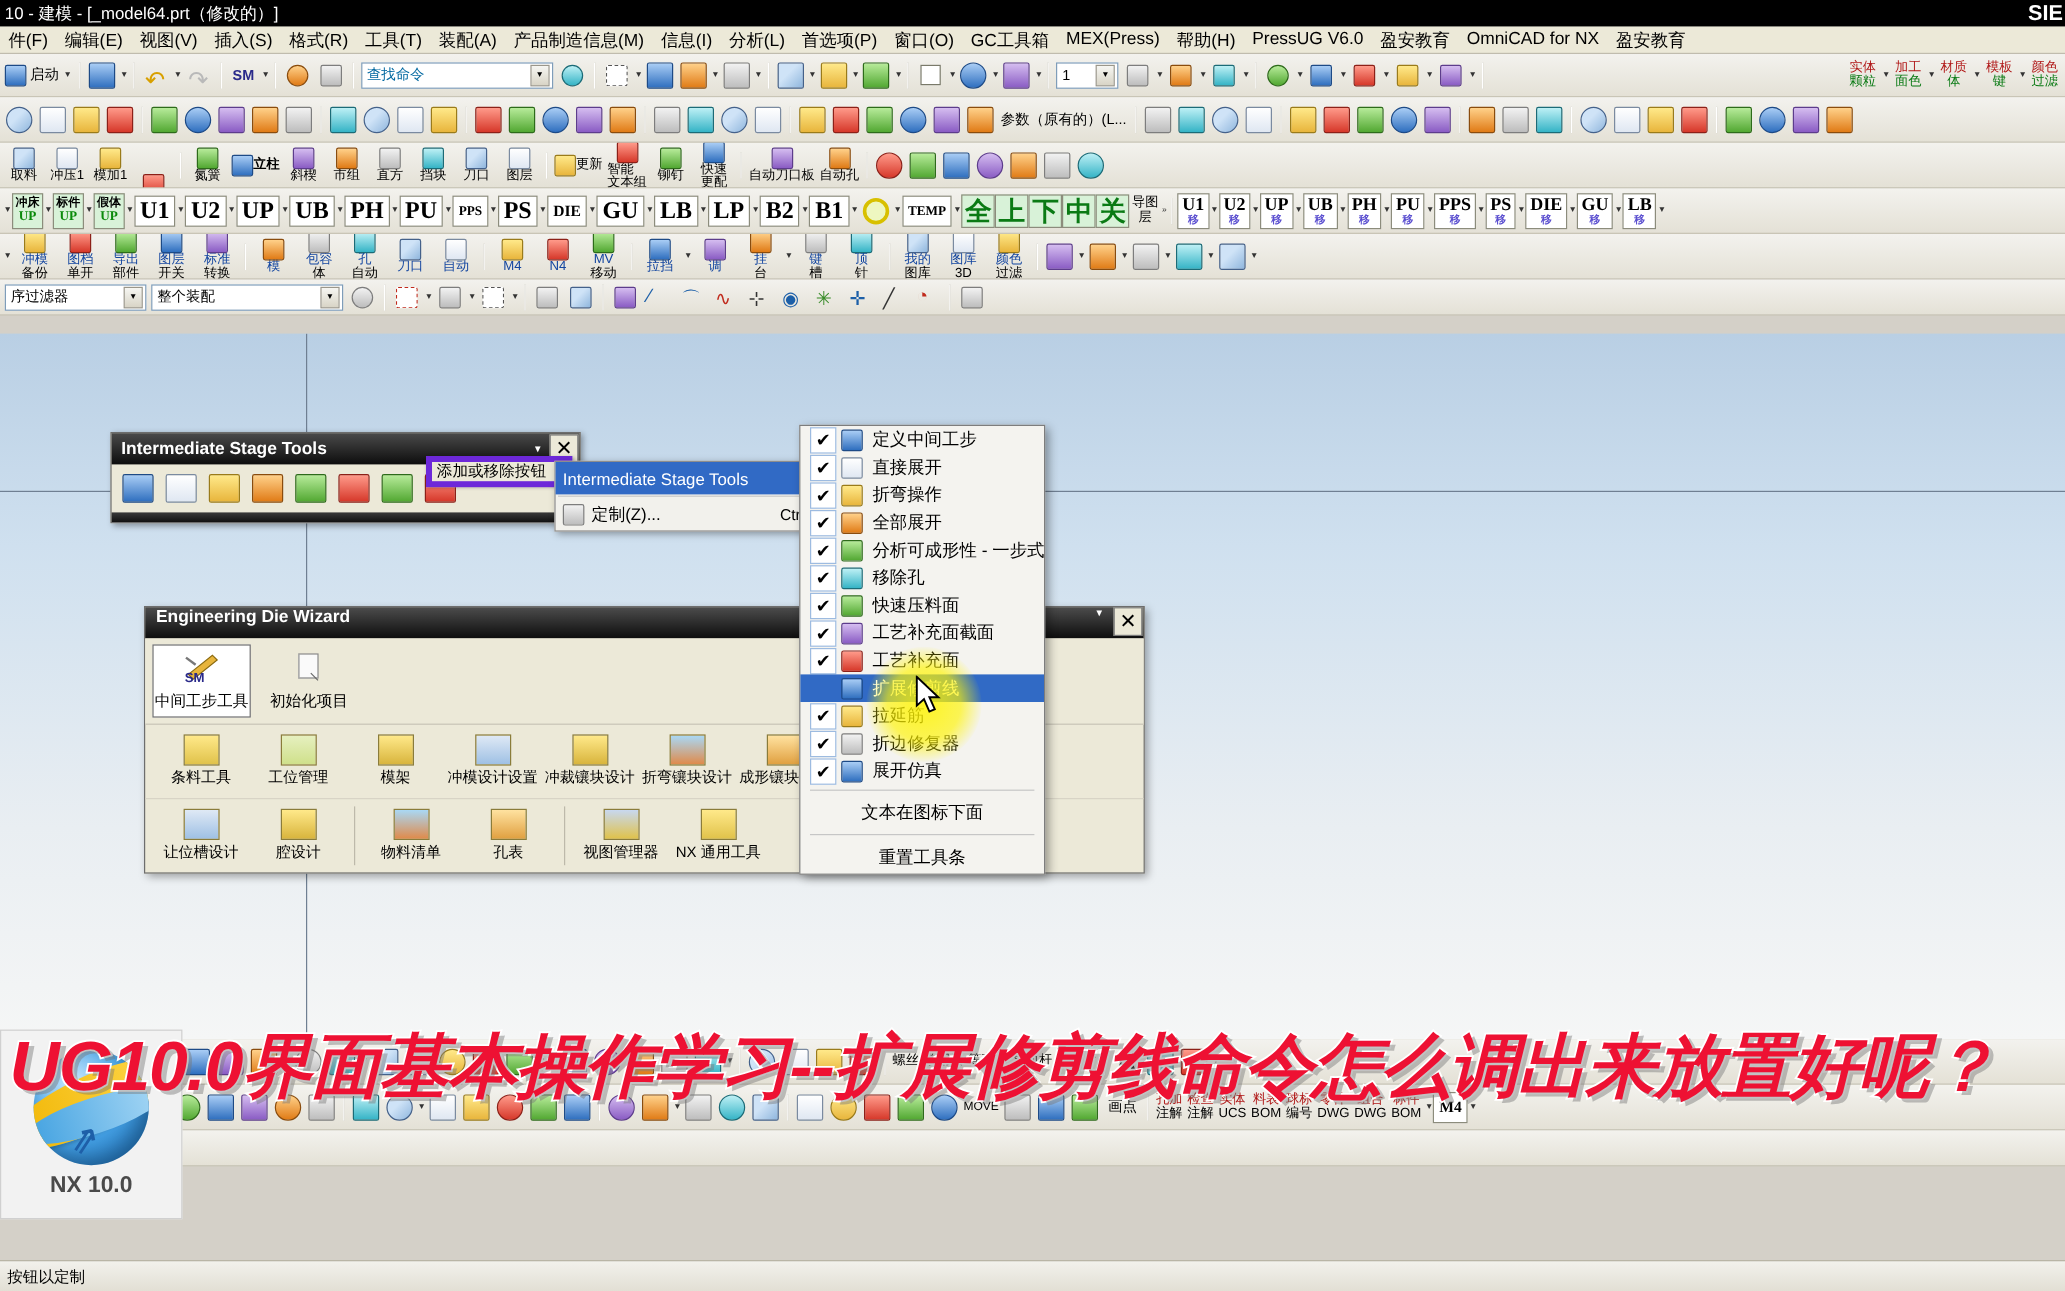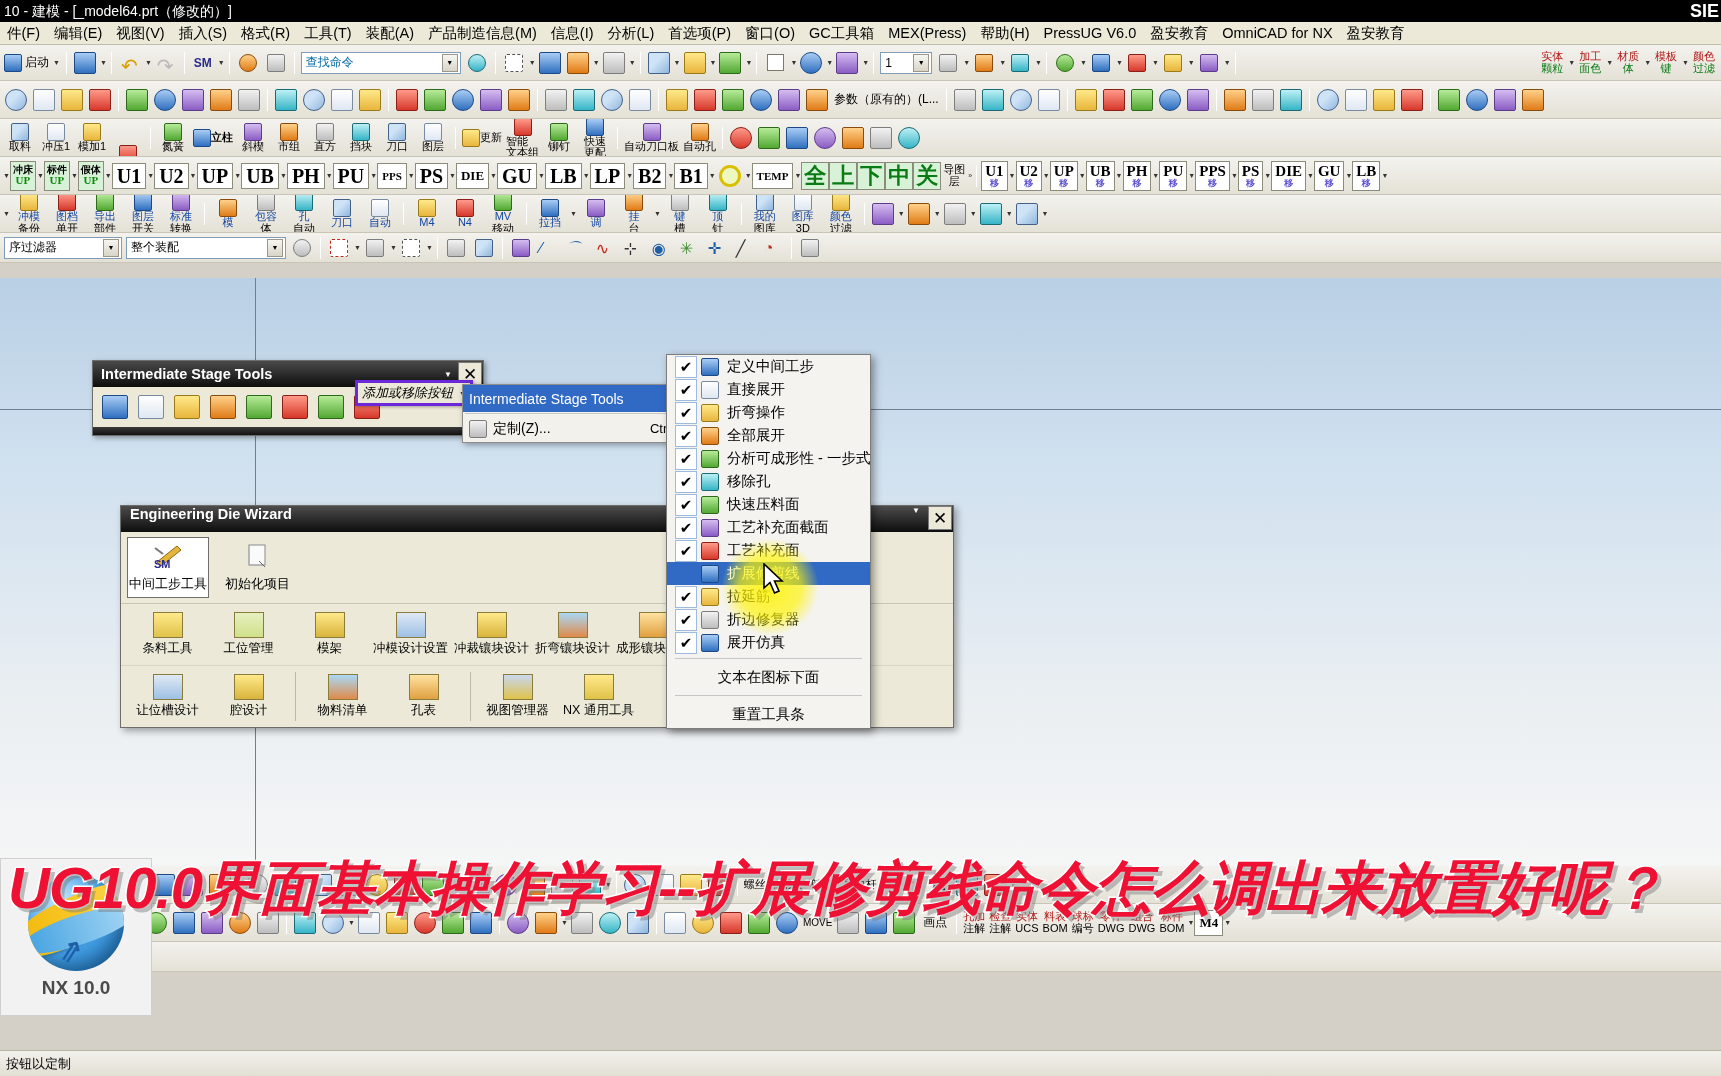--- a/index.html
+++ b/index.html
@@ -145,23 +145,23 @@
     width: 24px; height: 24px; background: #ece9d8; color: #000;
     font-weight: bold; font-size: 17px; display: flex;
     align-items: center; justify-content: center; margin-right: 1px;
     border: 1px solid #7a7a7a;
   }
   .float-tb .body { display: flex; align-items: center; height: 40px; padding: 0 4px; }
   .float-tb .grip { height: 8px; background: linear-gradient(#3a3a3a,#121212); }
 
   .addremove {
     position: absolute; left: 355px; top: 380px; z-index: 12;
-    height: 26px; background: #ece9d8; border: 3px solid #6d28d9;
+    height: 26px; background: #ece9d8; border: 5px solid #6d28d9;
     display: flex; align-items: center; padding: 0 4px;
-    font-size: 13px; color: #000; box-shadow: 1px 1px 3px rgba(0,0,0,.3); font-style: italic;
+    font-size: 13px; color: #000; box-shadow: 1px 1px 3px rgba(0,0,0,.3);
   }
 
   
   .ctxmenu {
     position: absolute; left: 462px; top: 384px; width: 230px; z-index: 14;
     background: #f2f1ec; border: 1px solid #8d8d8d;
     box-shadow: 2px 2px 6px rgba(0,0,0,.35); font-size: 14px;
   }
   .ctxmenu .row {
     height: 27px; display: flex; align-items: center; padding: 0 6px; color: #000;

